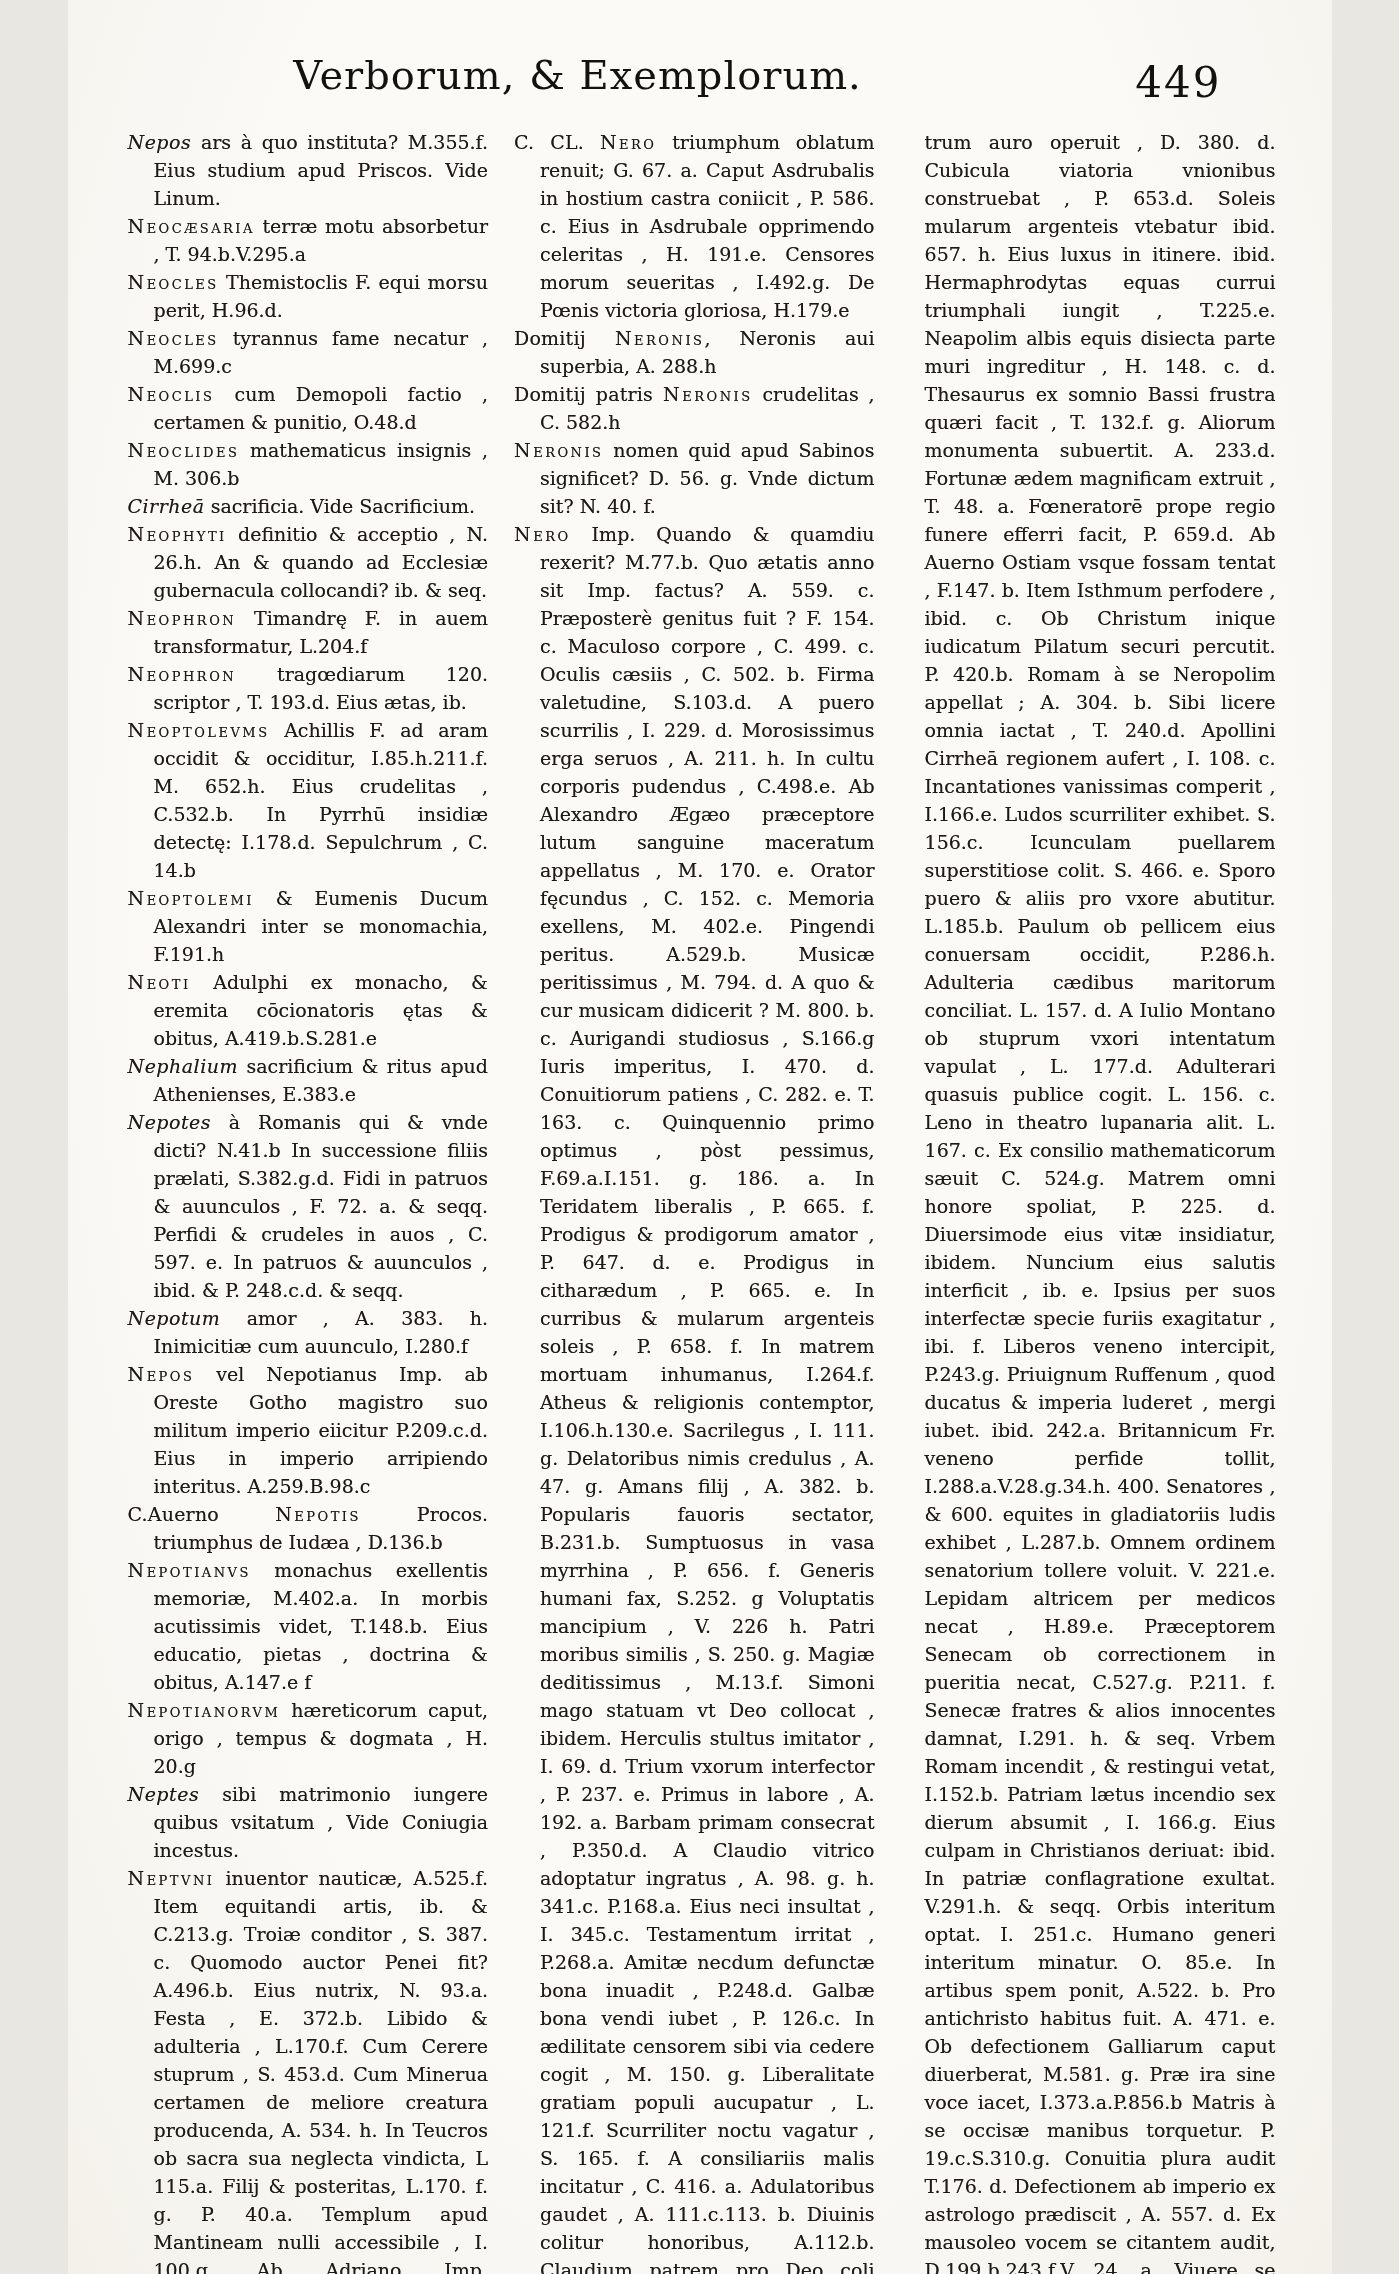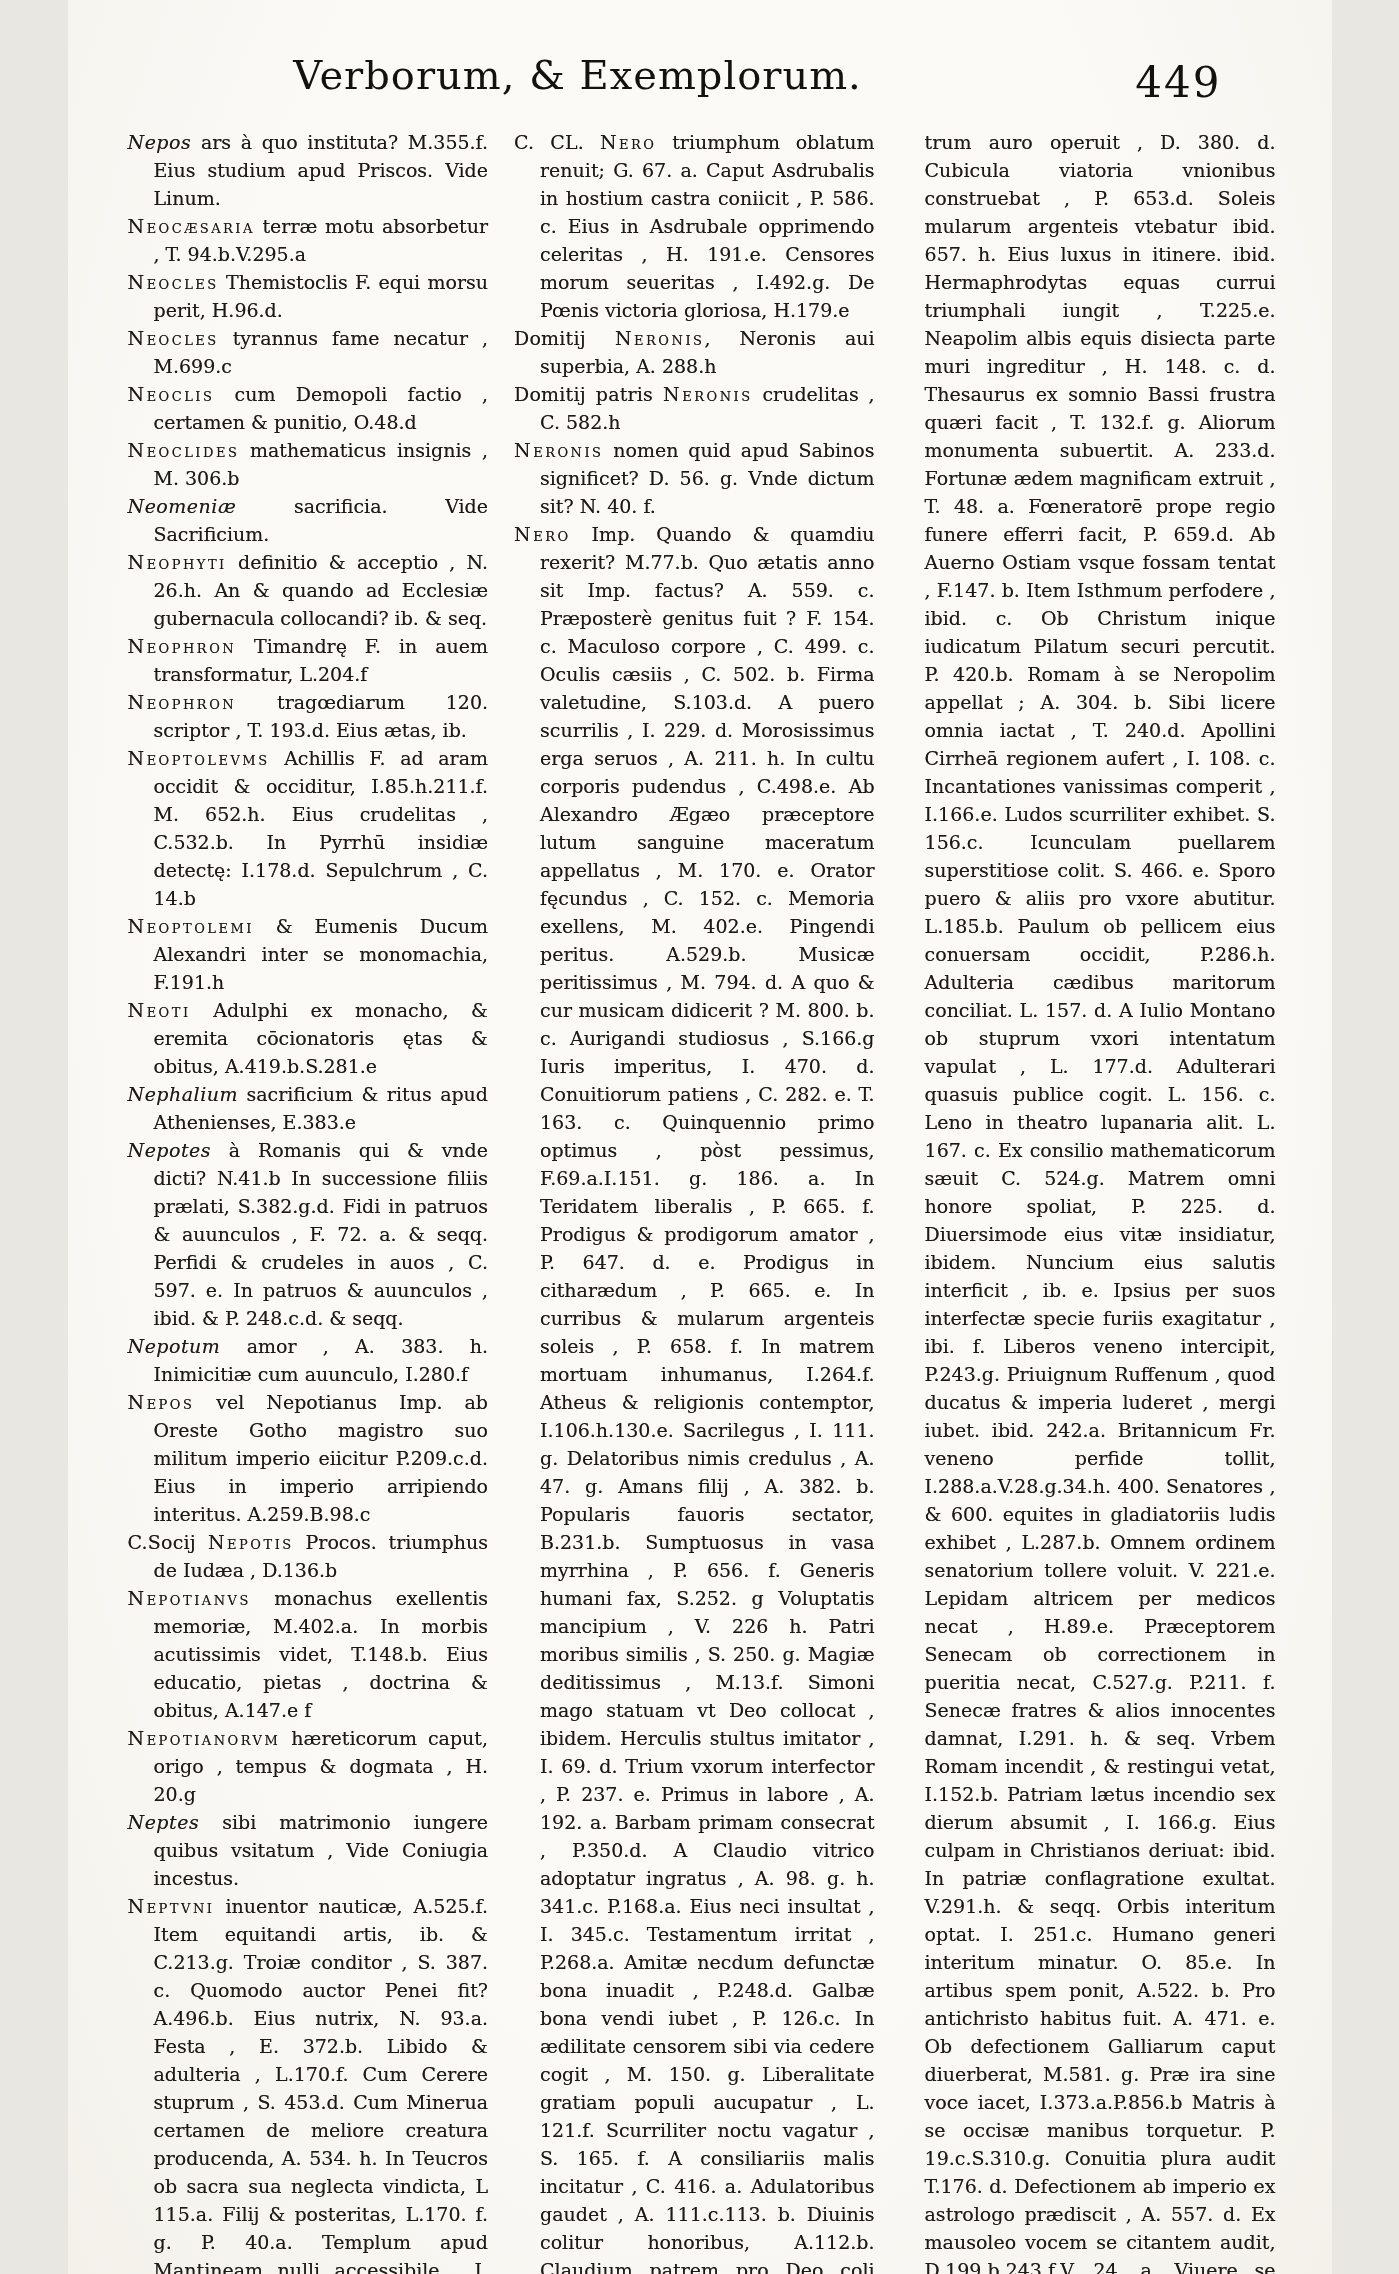--- a/index.html
+++ b/index.html
@@ -86,32 +86,32 @@
   <div class="columns">
 
     <section class="column">
       <div class="entries">
           <p class="entry"><span class="head-italic">Nepos</span> ars à quo instituta? M.355.f. Eius studium apud Priscos. Vide Linum.</p>
           <p class="entry"><span class="head-sc">Neocæsaria</span> terræ motu absorbetur , T. 94.b.V.295.a</p>
           <p class="entry"><span class="head-sc">Neocles</span> Themistoclis F. equi morsu perit, H.96.d.</p>
           <p class="entry"><span class="head-sc">Neocles</span> tyrannus fame necatur , M.699.c</p>
           <p class="entry"><span class="head-sc">Neoclis</span> cum Demopoli factio , certamen &amp; punitio, O.48.d</p>
           <p class="entry"><span class="head-sc">Neoclides</span> mathematicus insignis , M. 306.b</p>
-          <p class="entry"><span class="head-italic">Neomeniæ</span> sacrificia. Vide Sacrificium.</p>
+          <p class="entry"><span class="head-italic">Cirrheā</span> sacrificia. Vide Sacrificium.</p>
           <p class="entry"><span class="head-sc">Neophyti</span> definitio &amp; acceptio , N. 26.h. An &amp; quando ad Ecclesiæ gubernacula collocandi? ib. &amp; seq.</p>
           <p class="entry"><span class="head-sc">Neophron</span> Timandrę F. in auem transformatur, L.204.f</p>
           <p class="entry"><span class="head-sc">Neophron</span> tragœdiarum 120. scriptor , T. 193.d. Eius ætas, ib.</p>
           <p class="entry"><span class="head-sc">Neoptolevms</span> Achillis F. ad aram occidit &amp; occiditur, I.85.h.211.f. M. 652.h. Eius crudelitas , C.532.b. In Pyrrhū insidiæ detectę: I.178.d. Sepulchrum , C. 14.b</p>
           <p class="entry"><span class="head-sc">Neoptolemi</span> &amp; Eumenis Ducum Alexandri inter se monomachia, F.191.h</p>
           <p class="entry"><span class="head-sc">Neoti</span> Adulphi ex monacho, &amp; eremita cōcionatoris ętas &amp; obitus, A.419.b.S.281.e</p>
           <p class="entry"><span class="head-italic">Nephalium</span> sacrificium &amp; ritus apud Athenienses, E.383.e</p>
           <p class="entry"><span class="head-italic">Nepotes</span> à Romanis qui &amp; vnde dicti? N.41.b In successione filiis prælati, S.382.g.d. Fidi in patruos &amp; auunculos , F. 72. a. &amp; seqq. Perfidi &amp; crudeles in auos , C. 597. e. In patruos &amp; auunculos , ibid. &amp; P. 248.c.d. &amp; seqq.</p>
           <p class="entry"><span class="head-italic">Nepotum</span> amor , A. 383. h. Inimicitiæ cum auunculo, I.280.f</p>
           <p class="entry"><span class="head-sc">Nepos</span> vel Nepotianus Imp. ab Oreste Gotho magistro suo militum imperio eiicitur P.209.c.d. Eius in imperio arripiendo interitus. A.259.B.98.c</p>
-          <p class="entry"><span class="prefix">C.Socij </span><span class="head-sc">Nepotis</span> Procos. triumphus de Iudæa , D.136.b</p>
+          <p class="entry"><span class="prefix">C.Auerno </span><span class="head-sc">Nepotis</span> Procos. triumphus de Iudæa , D.136.b</p>
           <p class="entry"><span class="head-sc">Nepotianvs</span> monachus exellentis memoriæ, M.402.a. In morbis acutissimis videt, T.148.b. Eius educatio, pietas , doctrina &amp; obitus, A.147.e f</p>
           <p class="entry"><span class="head-sc">Nepotianorvm</span> hæreticorum caput, origo , tempus &amp; dogmata , H. 20.g</p>
           <p class="entry"><span class="head-italic">Neptes</span> sibi matrimonio iungere quibus vsitatum , Vide Coniugia incestus.</p>
           <p class="entry"><span class="head-sc">Neptvni</span> inuentor nauticæ, A.525.f. Item equitandi artis, ib. &amp; C.213.g. Troiæ conditor , S. 387. c. Quomodo auctor Penei fit? A.496.b. Eius nutrix, N. 93.a. Festa , E. 372.b. Libido &amp; adulteria , L.170.f. Cum Cerere stuprum , S. 453.d. Cum Minerua certamen de meliore creatura producenda, A. 534. h. In Teucros ob sacra sua neglecta vindicta, L 115.a. Filij &amp; posteritas, L.170. f. g. P. 40.a. Templum apud Mantineam nulli accessibile , I. 100.g. Ab Adriano Imp. reædificatur, ibid.</p>
           <p class="entry"><span class="head-sc">Neptvni</span> priscus Iuris professor Adriano Imp. familiaris, I.465.c</p>
           <p class="entry"><span class="prefix">L. </span><span class="head-sc">Neratii</span> in alapam liberis hominibus impingendo , &amp; mox mulctam soluendo oblectatio, P. 258.c.665.h.S.167 d</p>
           <p class="entry"><span class="prefix">SS. </span><span class="head-sc">Nerevs</span> &amp; Achilleus fratres martyres, M. 296.f. Eorum reliquiæ, R.300.a</p>
           <p class="entry"><span class="head-sc">Nerevs</span> maris Deus sororem incestat , L 190.e</p>
         </div>
 

